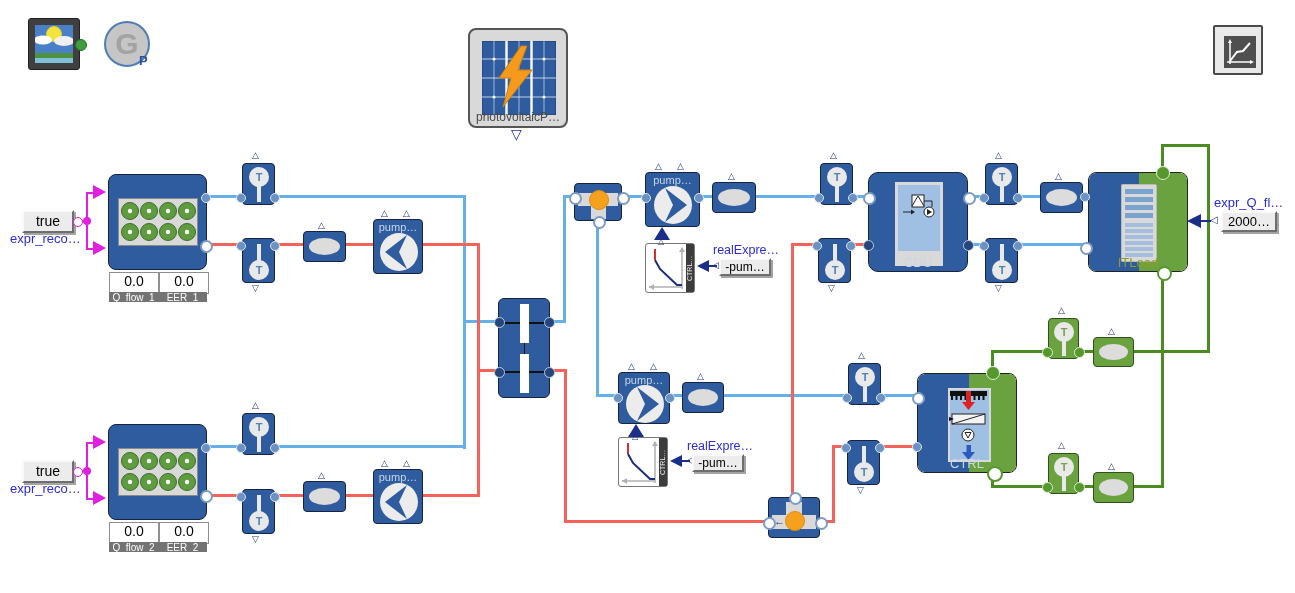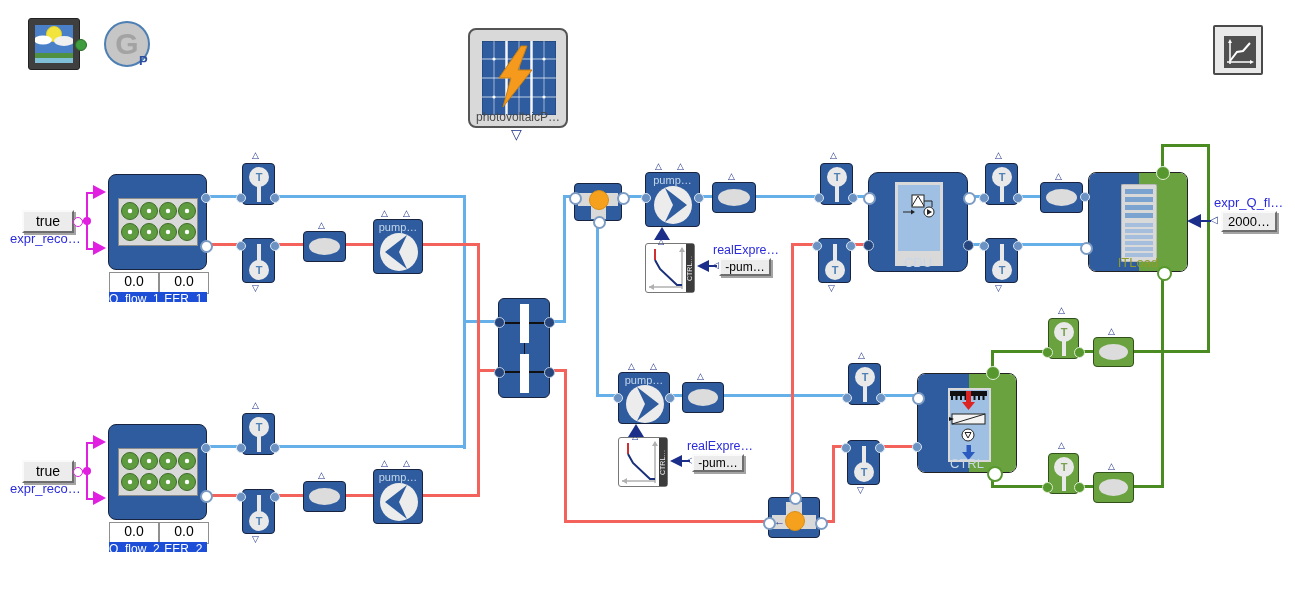--- a/index.html
+++ b/index.html
@@ -23,21 +23,21 @@
        border-color:#fafafa #6e6e6e #6e6e6e #fafafa;box-shadow:2px 2px 0 rgba(90,90,90,.55);
        text-align:center;z-index:6;color:#000}
   .lblue{position:absolute;color:#2b2bdc;font-size:12.5px;white-space:nowrap;z-index:7}
   .plabel{position:absolute;top:1px;left:0;width:100%;text-align:center;color:#c5d7eb;font-size:11px;z-index:5}
   .sens .c{position:absolute;left:6px;width:20px;height:20px;border-radius:50%;background:#e9e9e9;
            display:flex;align-items:center;justify-content:center;font-weight:bold;font-size:11px;color:#4f81b5}
   .sens .st{position:absolute;left:14px;width:4px;background:#e9e9e9}
   .gsens .c{color:#79a04e}
   .ei{position:absolute;left:5px;top:6px;right:5px;bottom:6px;background:#dcdcdc;border-radius:50%}
   .disp{position:absolute;background:#fff;border:1px solid #8f8f8f;text-align:center;font-size:14px;z-index:6}
-  .bar{position:absolute;background:#1d4ed8;color:#fff;font-size:12px;display:flex;z-index:6;}
+  .bar{position:absolute;background:#737373;color:#fff;font-size:10px;display:flex;z-index:6;}
   .bar span{flex:1;text-align:center}
   .band{position:absolute;right:0;top:0;width:8px;height:100%;background:#3c3c3c;color:#eee;
         font-size:7px;writing-mode:vertical-rl;transform:rotate(180deg);text-align:center;overflow:hidden;line-height:8px}
   .dash{position:absolute;height:0;border-top:2px dashed #1b2f8a;z-index:5}
   .biglabel{position:absolute;bottom:1px;left:0;width:100%;text-align:center;color:#c9d6e8;font-size:13px;z-index:5}
 </style>
 </head>
 <body>
 
 <div class="wire wb" style="left:205px;top:195px;width:258px;height:3px"></div>

